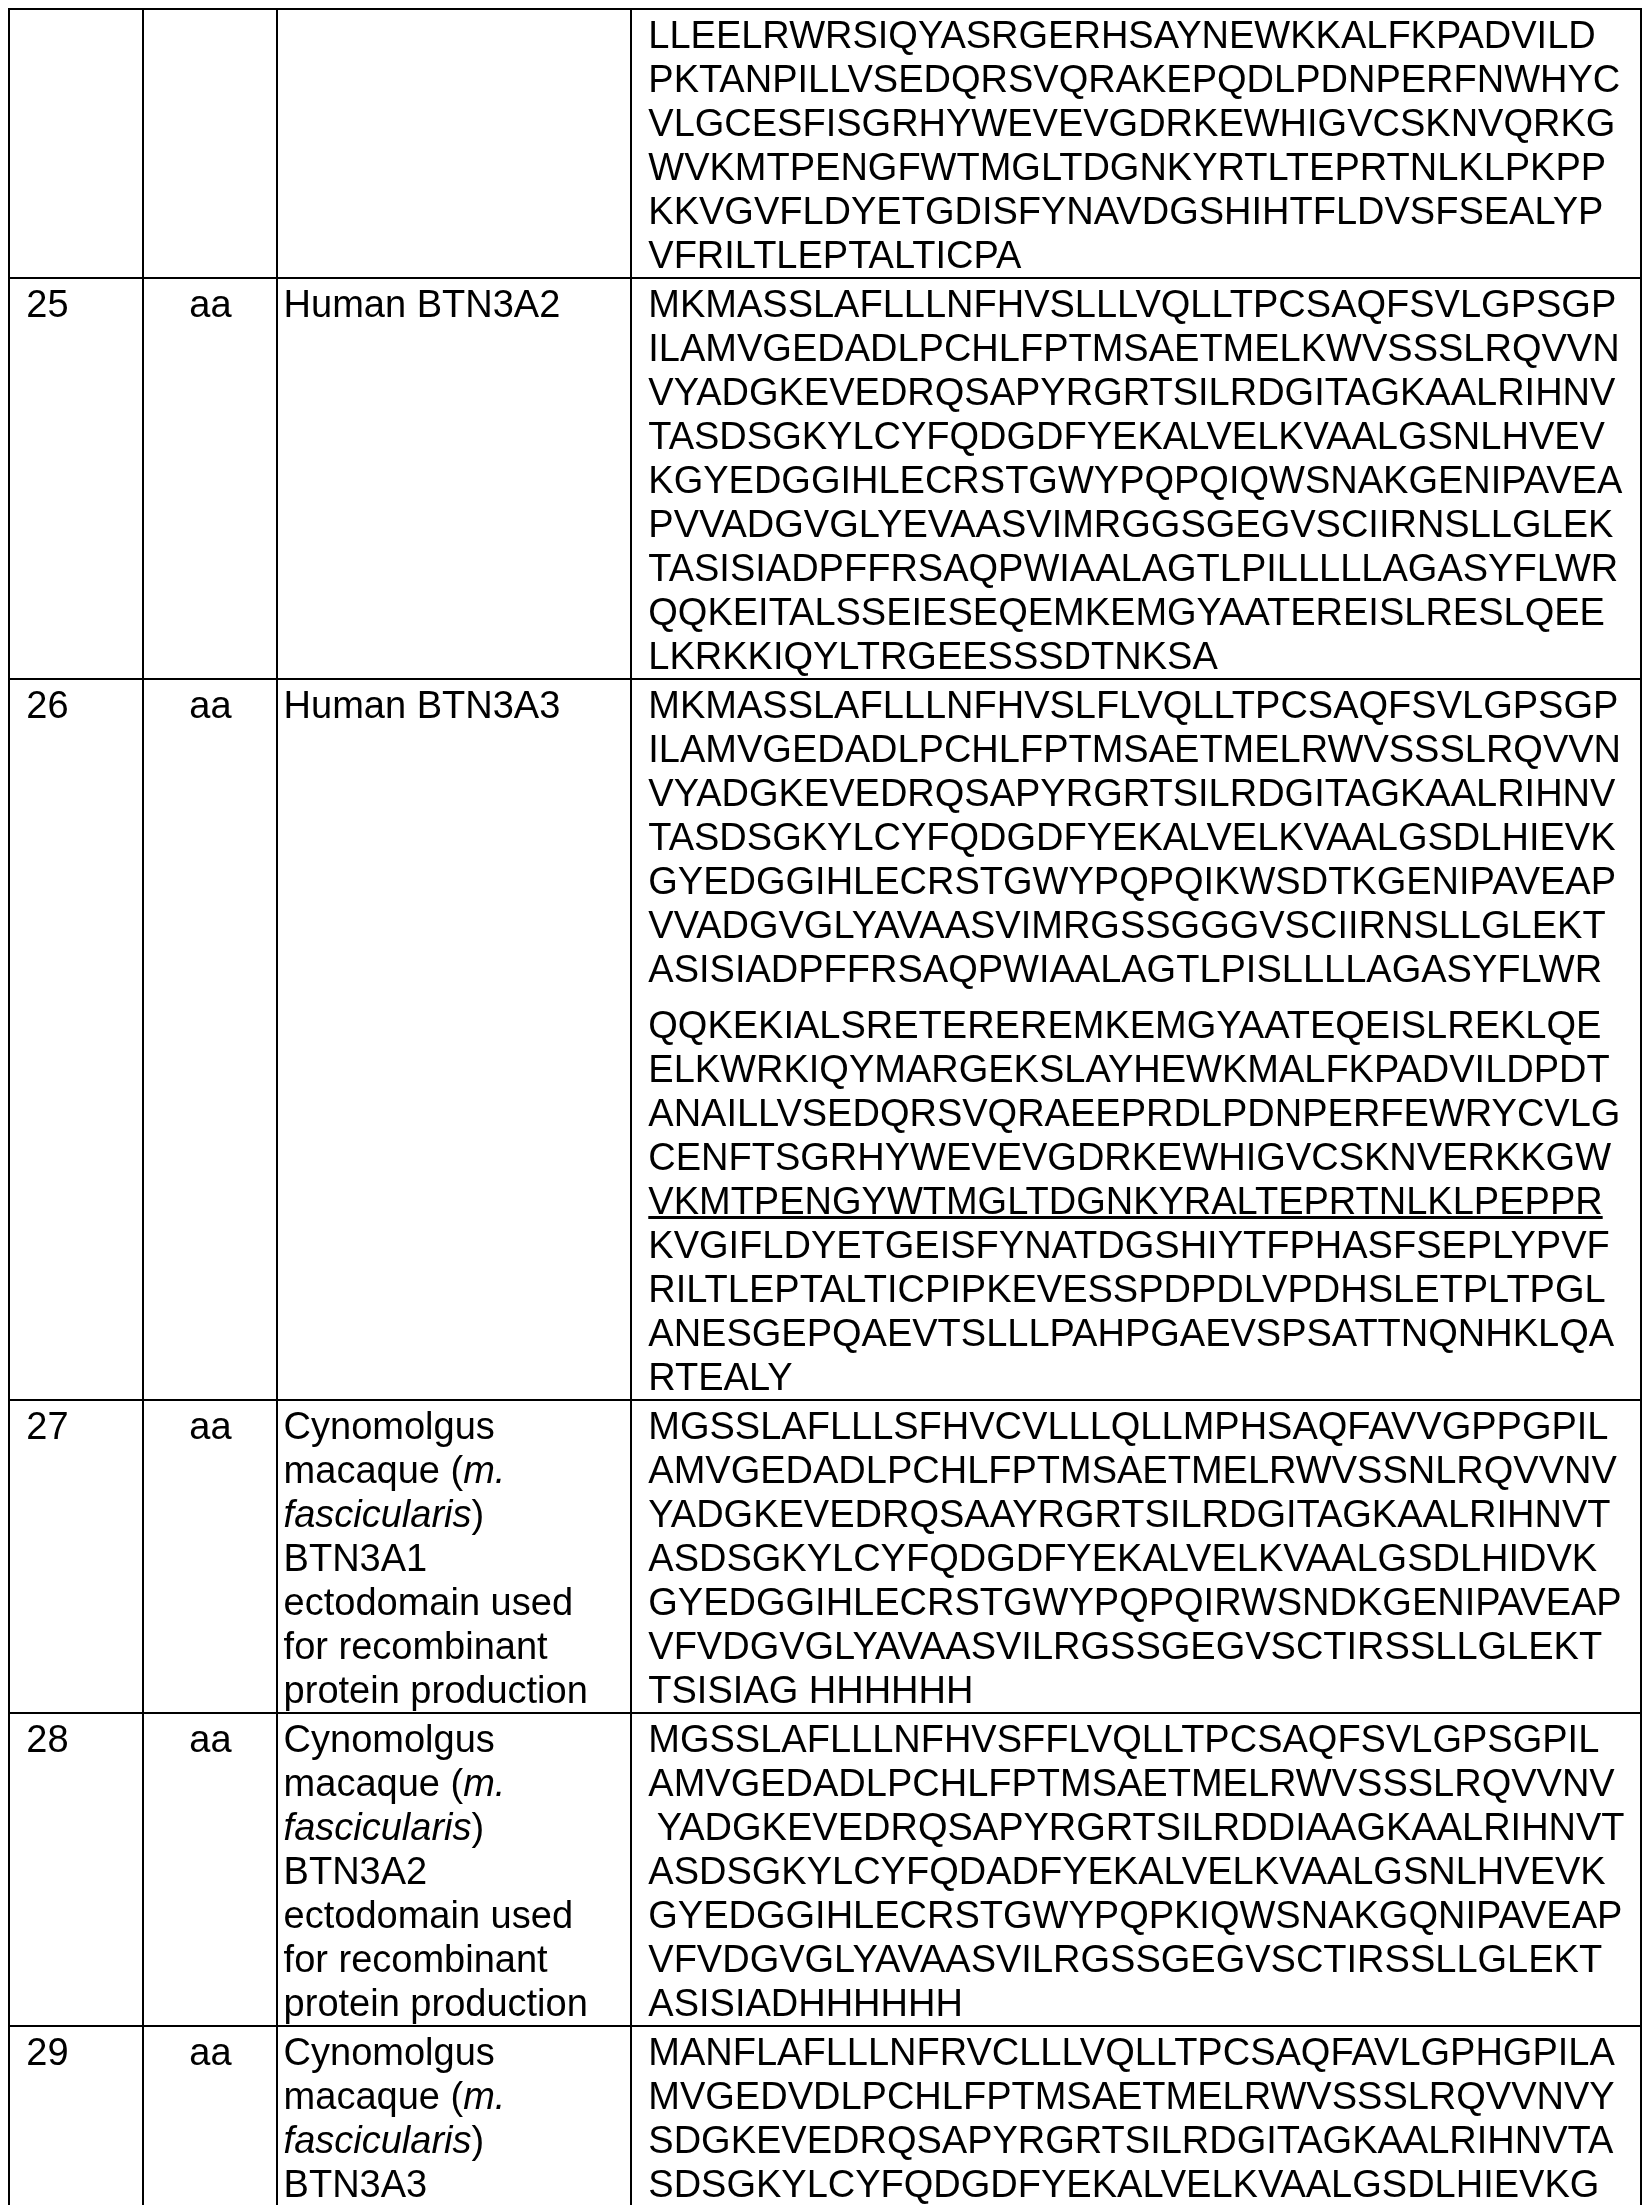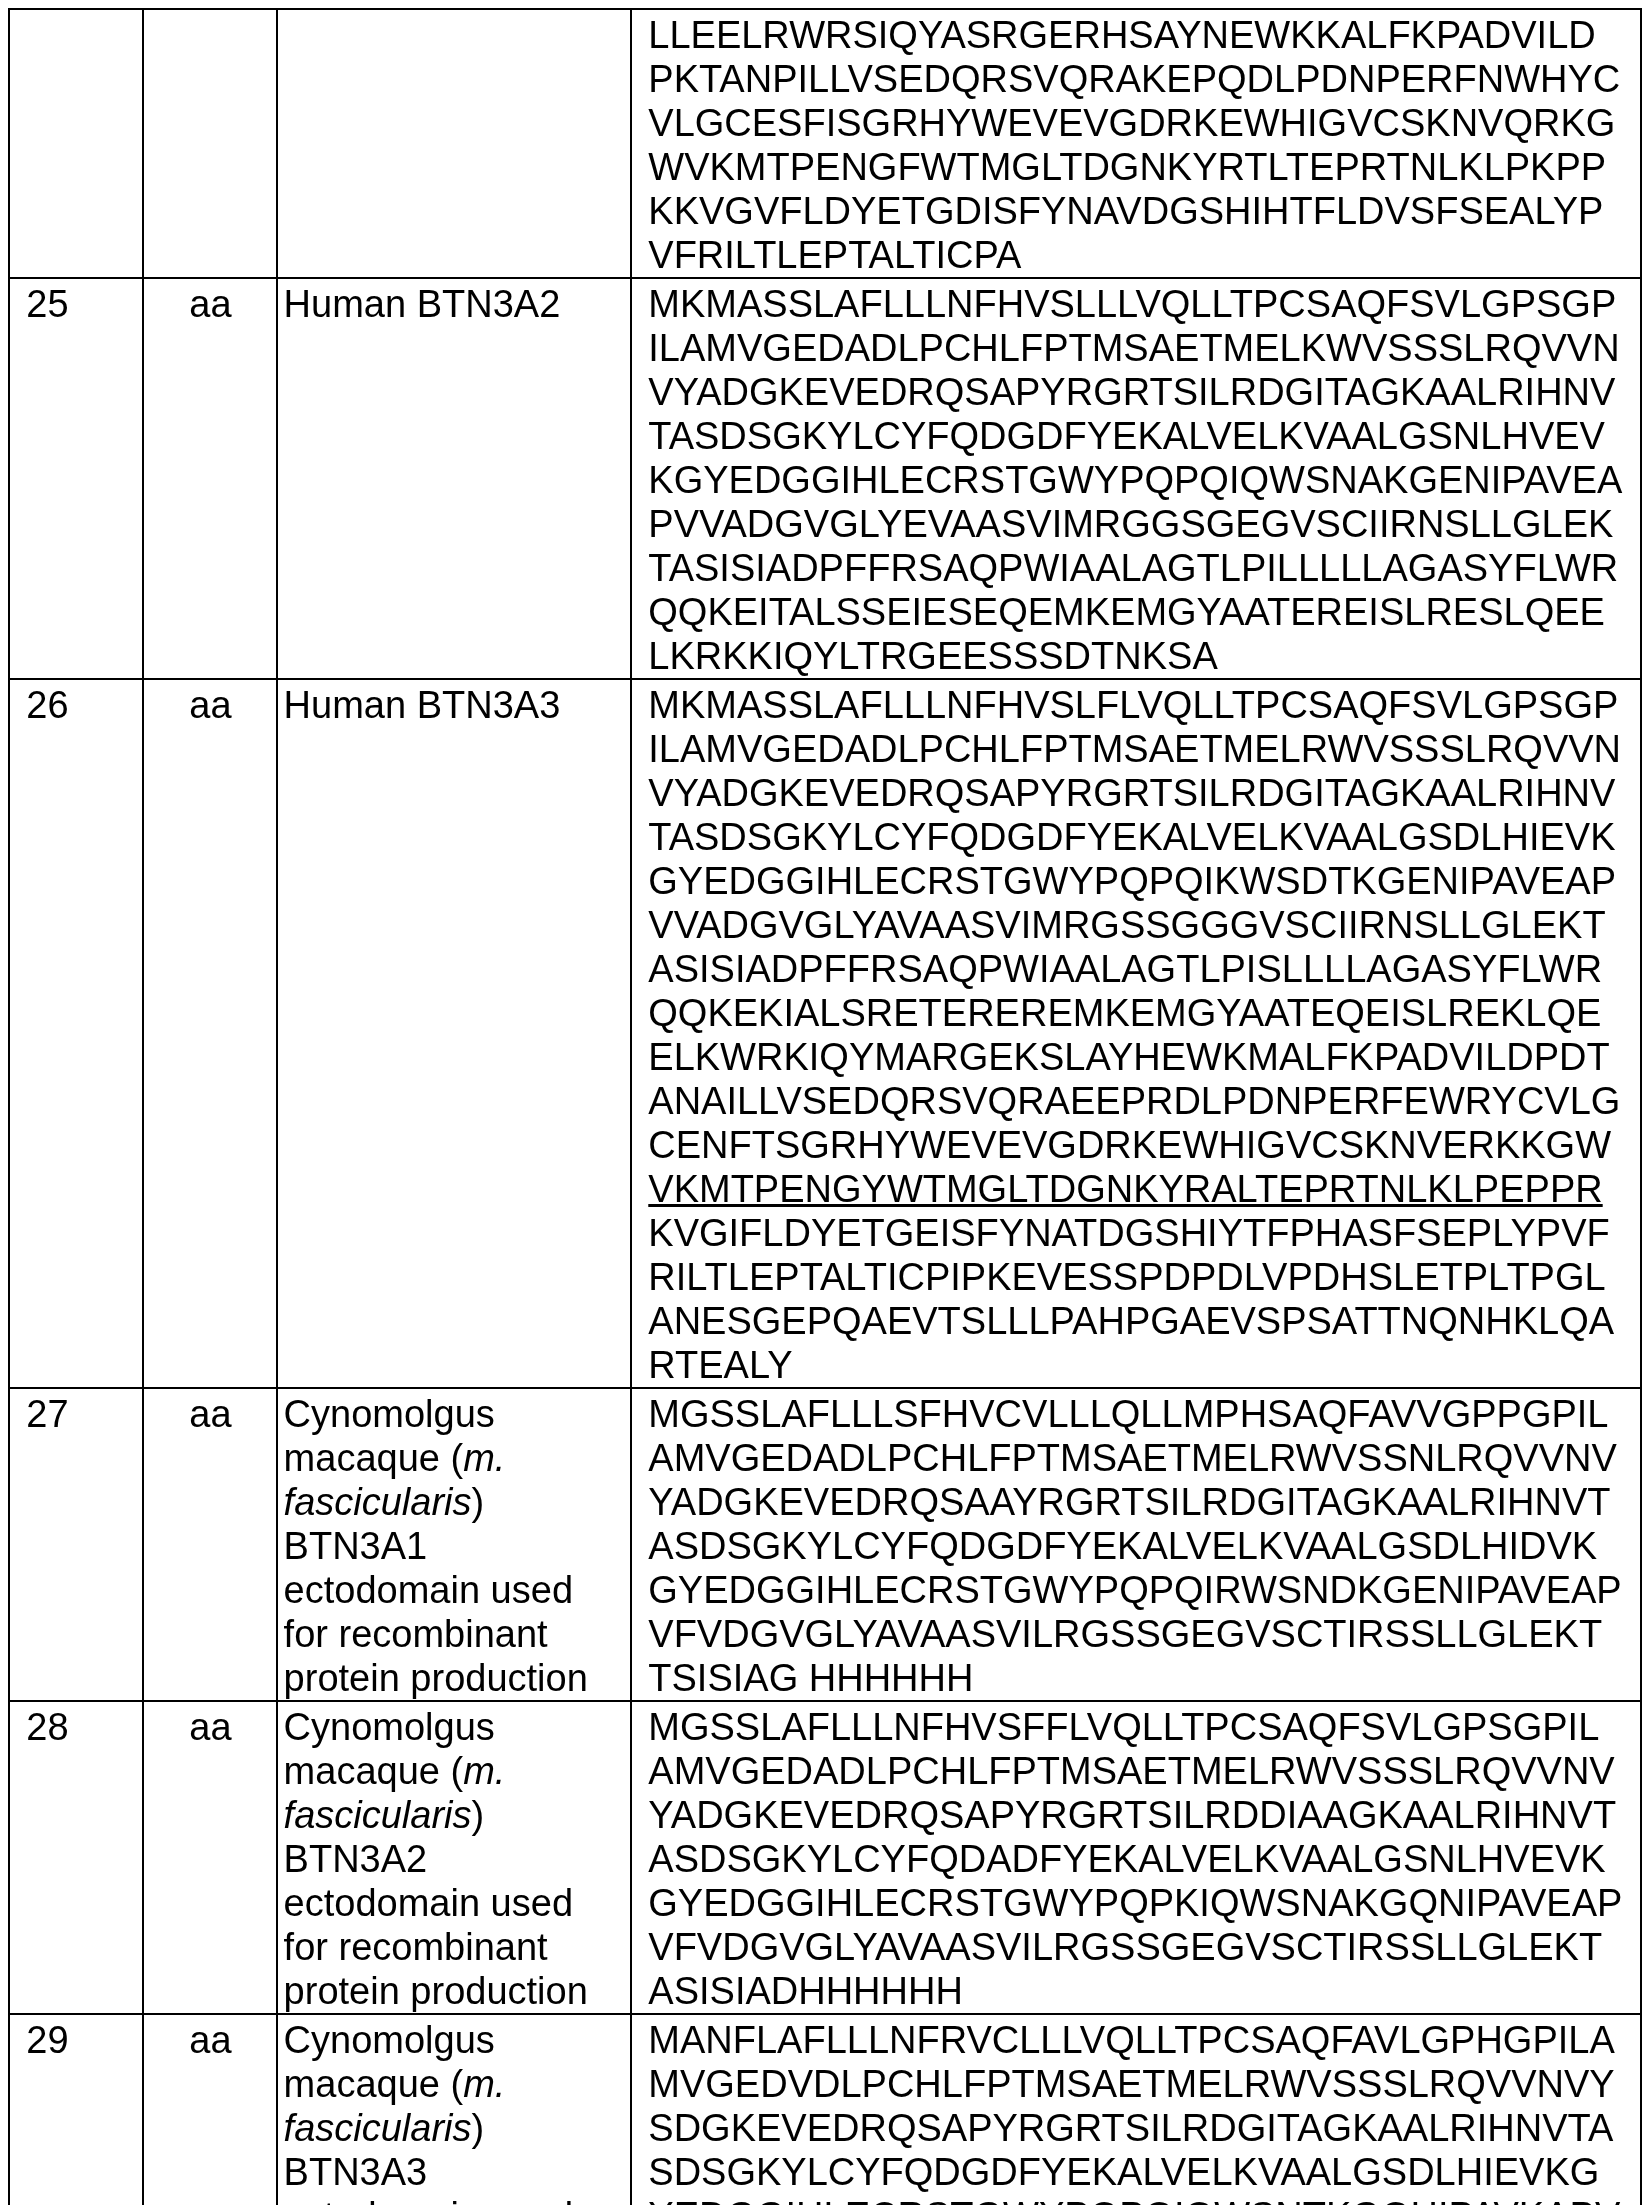--- a/index.html
+++ b/index.html
@@ -86,21 +86,21 @@
     </td>
     <td class="c-seq">
       <div class="cell">
             <div class="seq-line" style="white-space: pre;">MKMASSLAFLLLNFHVSLFLVQLLTPCSAQFSVLGPSGP</div>
             <div class="seq-line" style="white-space: pre;">ILAMVGEDADLPCHLFPTMSAETMELRWVSSSLRQVVN</div>
             <div class="seq-line" style="white-space: pre;">VYADGKEVEDRQSAPYRGRTSILRDGITAGKAALRIHNV</div>
             <div class="seq-line" style="white-space: pre;">TASDSGKYLCYFQDGDFYEKALVELKVAALGSDLHIEVK</div>
             <div class="seq-line" style="white-space: pre;">GYEDGGIHLECRSTGWYPQPQIKWSDTKGENIPAVEAP</div>
             <div class="seq-line" style="white-space: pre;">VVADGVGLYAVAASVIMRGSSGGGVSCIIRNSLLGLEKT</div>
             <div class="seq-line" style="white-space: pre;">ASISIADPFFRSAQPWIAALAGTLPISLLLLAGASYFLWR</div>
-            <div class="seq-line" style="white-space: pre;">QQKEKIALSRETEREREMKEMGYAATEQEISLREKLQE</div>
+            <div class="seq-line" style="white-space: pre; margin-top: 12px;">QQKEKIALSRETEREREMKEMGYAATEQEISLREKLQE</div>
             <div class="seq-line" style="white-space: pre;">ELKWRKIQYMARGEKSLAYHEWKMALFKPADVILDPDT</div>
             <div class="seq-line" style="white-space: pre;">ANAILLVSEDQRSVQRAEEPRDLPDNPERFEWRYCVLG</div>
             <div class="seq-line" style="white-space: pre;">CENFTSGRHYWEVEVGDRKEWHIGVCSKNVERKKGW</div>
             <div class="seq-line" style="white-space: pre; text-decoration: underline;">VKMTPENGYWTMGLTDGNKYRALTEPRTNLKLPEPPR</div>
             <div class="seq-line" style="white-space: pre;">KVGIFLDYETGEISFYNATDGSHIYTFPHASFSEPLYPVF</div>
             <div class="seq-line" style="white-space: pre;">RILTLEPTALTICPIPKEVESSPDPDLVPDHSLETPLTPGL</div>
             <div class="seq-line" style="white-space: pre;">ANESGEPQAEVTSLLLPAHPGAEVSPSATTNQNHKLQA</div>
             <div class="seq-line" style="white-space: pre;">RTEALY</div>
           </div>
     </td>
@@ -152,21 +152,21 @@
             <span class="desc-line">BTN3A2</span>
             <span class="desc-line">ectodomain used</span>
             <span class="desc-line">for recombinant</span>
             <span class="desc-line">protein production</span>
           </div>
     </td>
     <td class="c-seq">
       <div class="cell">
             <div class="seq-line" style="white-space: pre;">MGSSLAFLLLNFHVSFFLVQLLTPCSAQFSVLGPSGPIL</div>
             <div class="seq-line" style="white-space: pre;">AMVGEDADLPCHLFPTMSAETMELRWVSSSLRQVVNV</div>
-            <div class="seq-line" style="white-space: pre;">YADGKEVEDRQSAPYRGRTSILRDDIAAGKAALRIHNVT</div>
+            <div class="seq-line" style="white-space: pre; text-align: right;">YADGKEVEDRQSAPYRGRTSILRDDIAAGKAALRIHNVT</div>
             <div class="seq-line" style="white-space: pre;">ASDSGKYLCYFQDADFYEKALVELKVAALGSNLHVEVK</div>
             <div class="seq-line" style="white-space: pre;">GYEDGGIHLECRSTGWYPQPKIQWSNAKGQNIPAVEAP</div>
             <div class="seq-line" style="white-space: pre;">VFVDGVGLYAVAASVILRGSSGEGVSCTIRSSLLGLEKT</div>
             <div class="seq-line" style="white-space: pre;">ASISIADHHHHHH</div>
           </div>
     </td>
   </tr>
 
   <tr style="height: 219px;">
     <td class="c-id">

